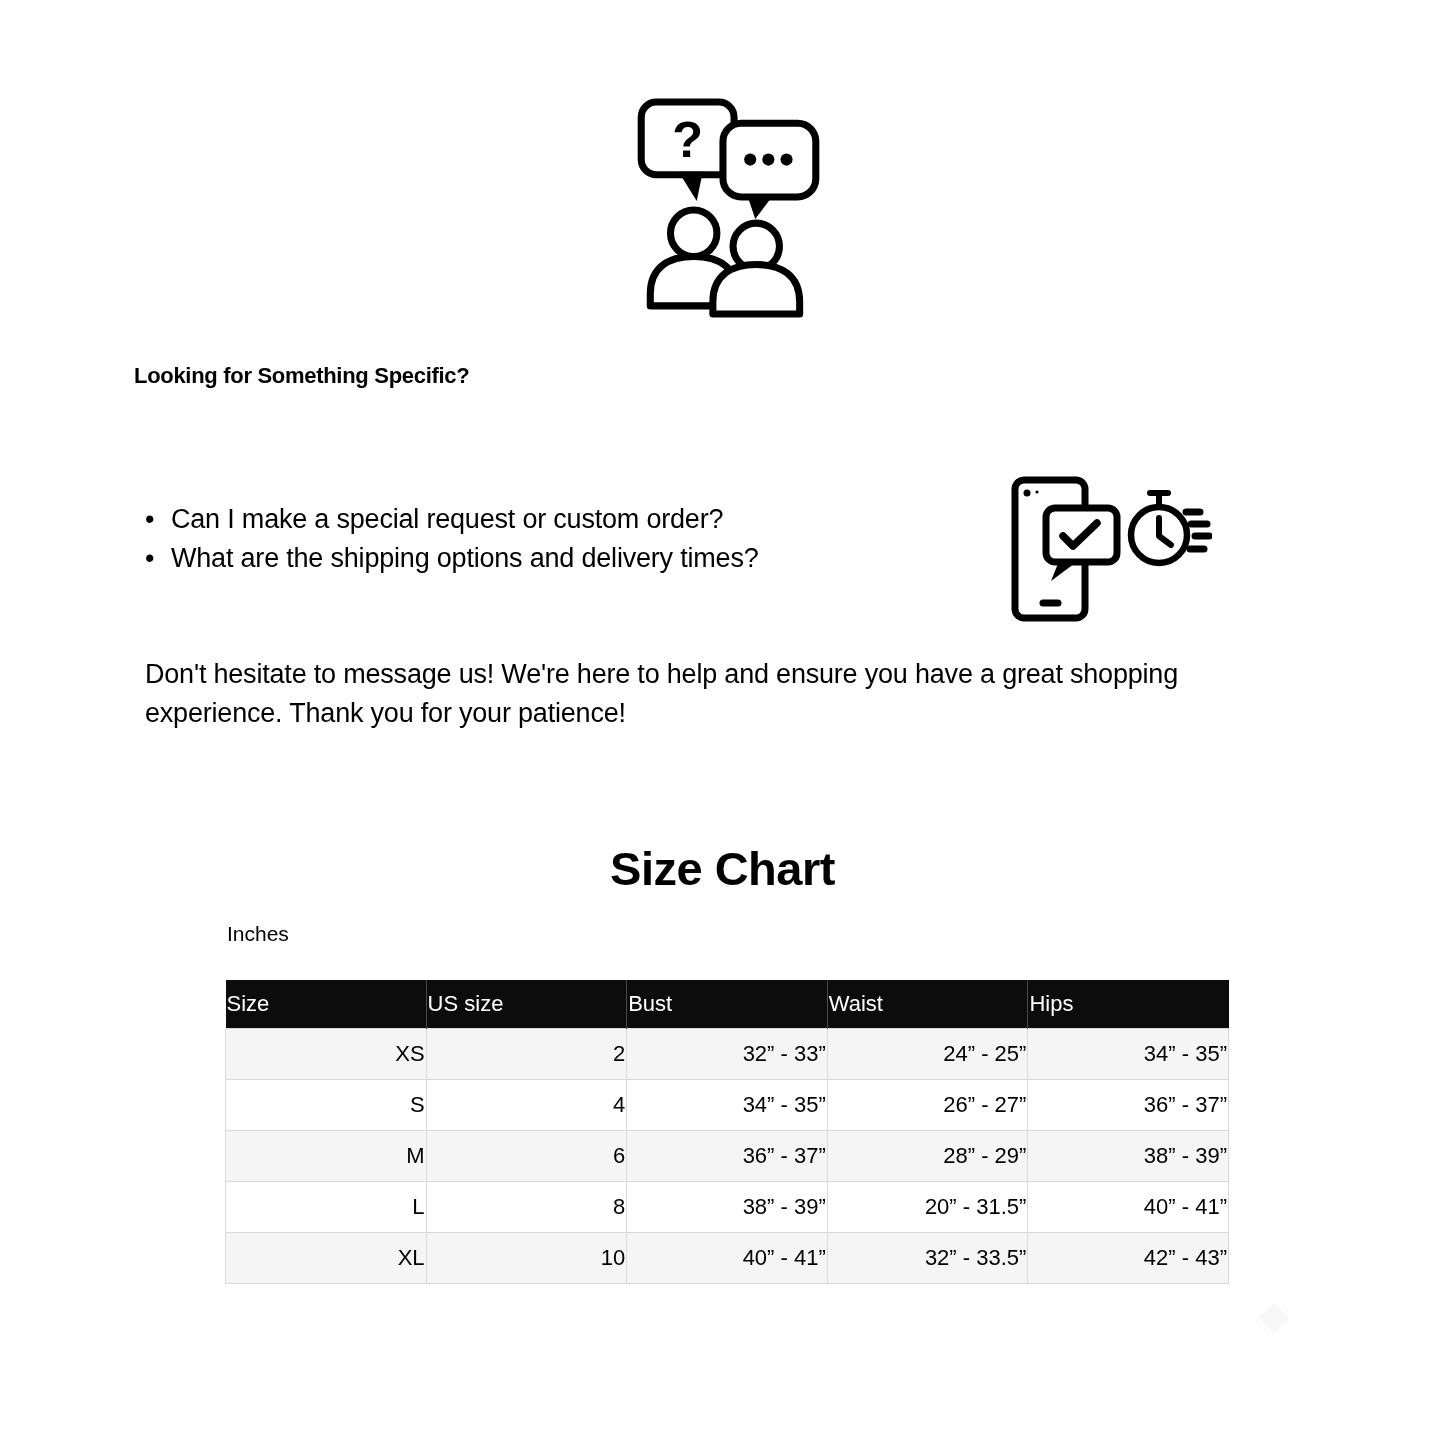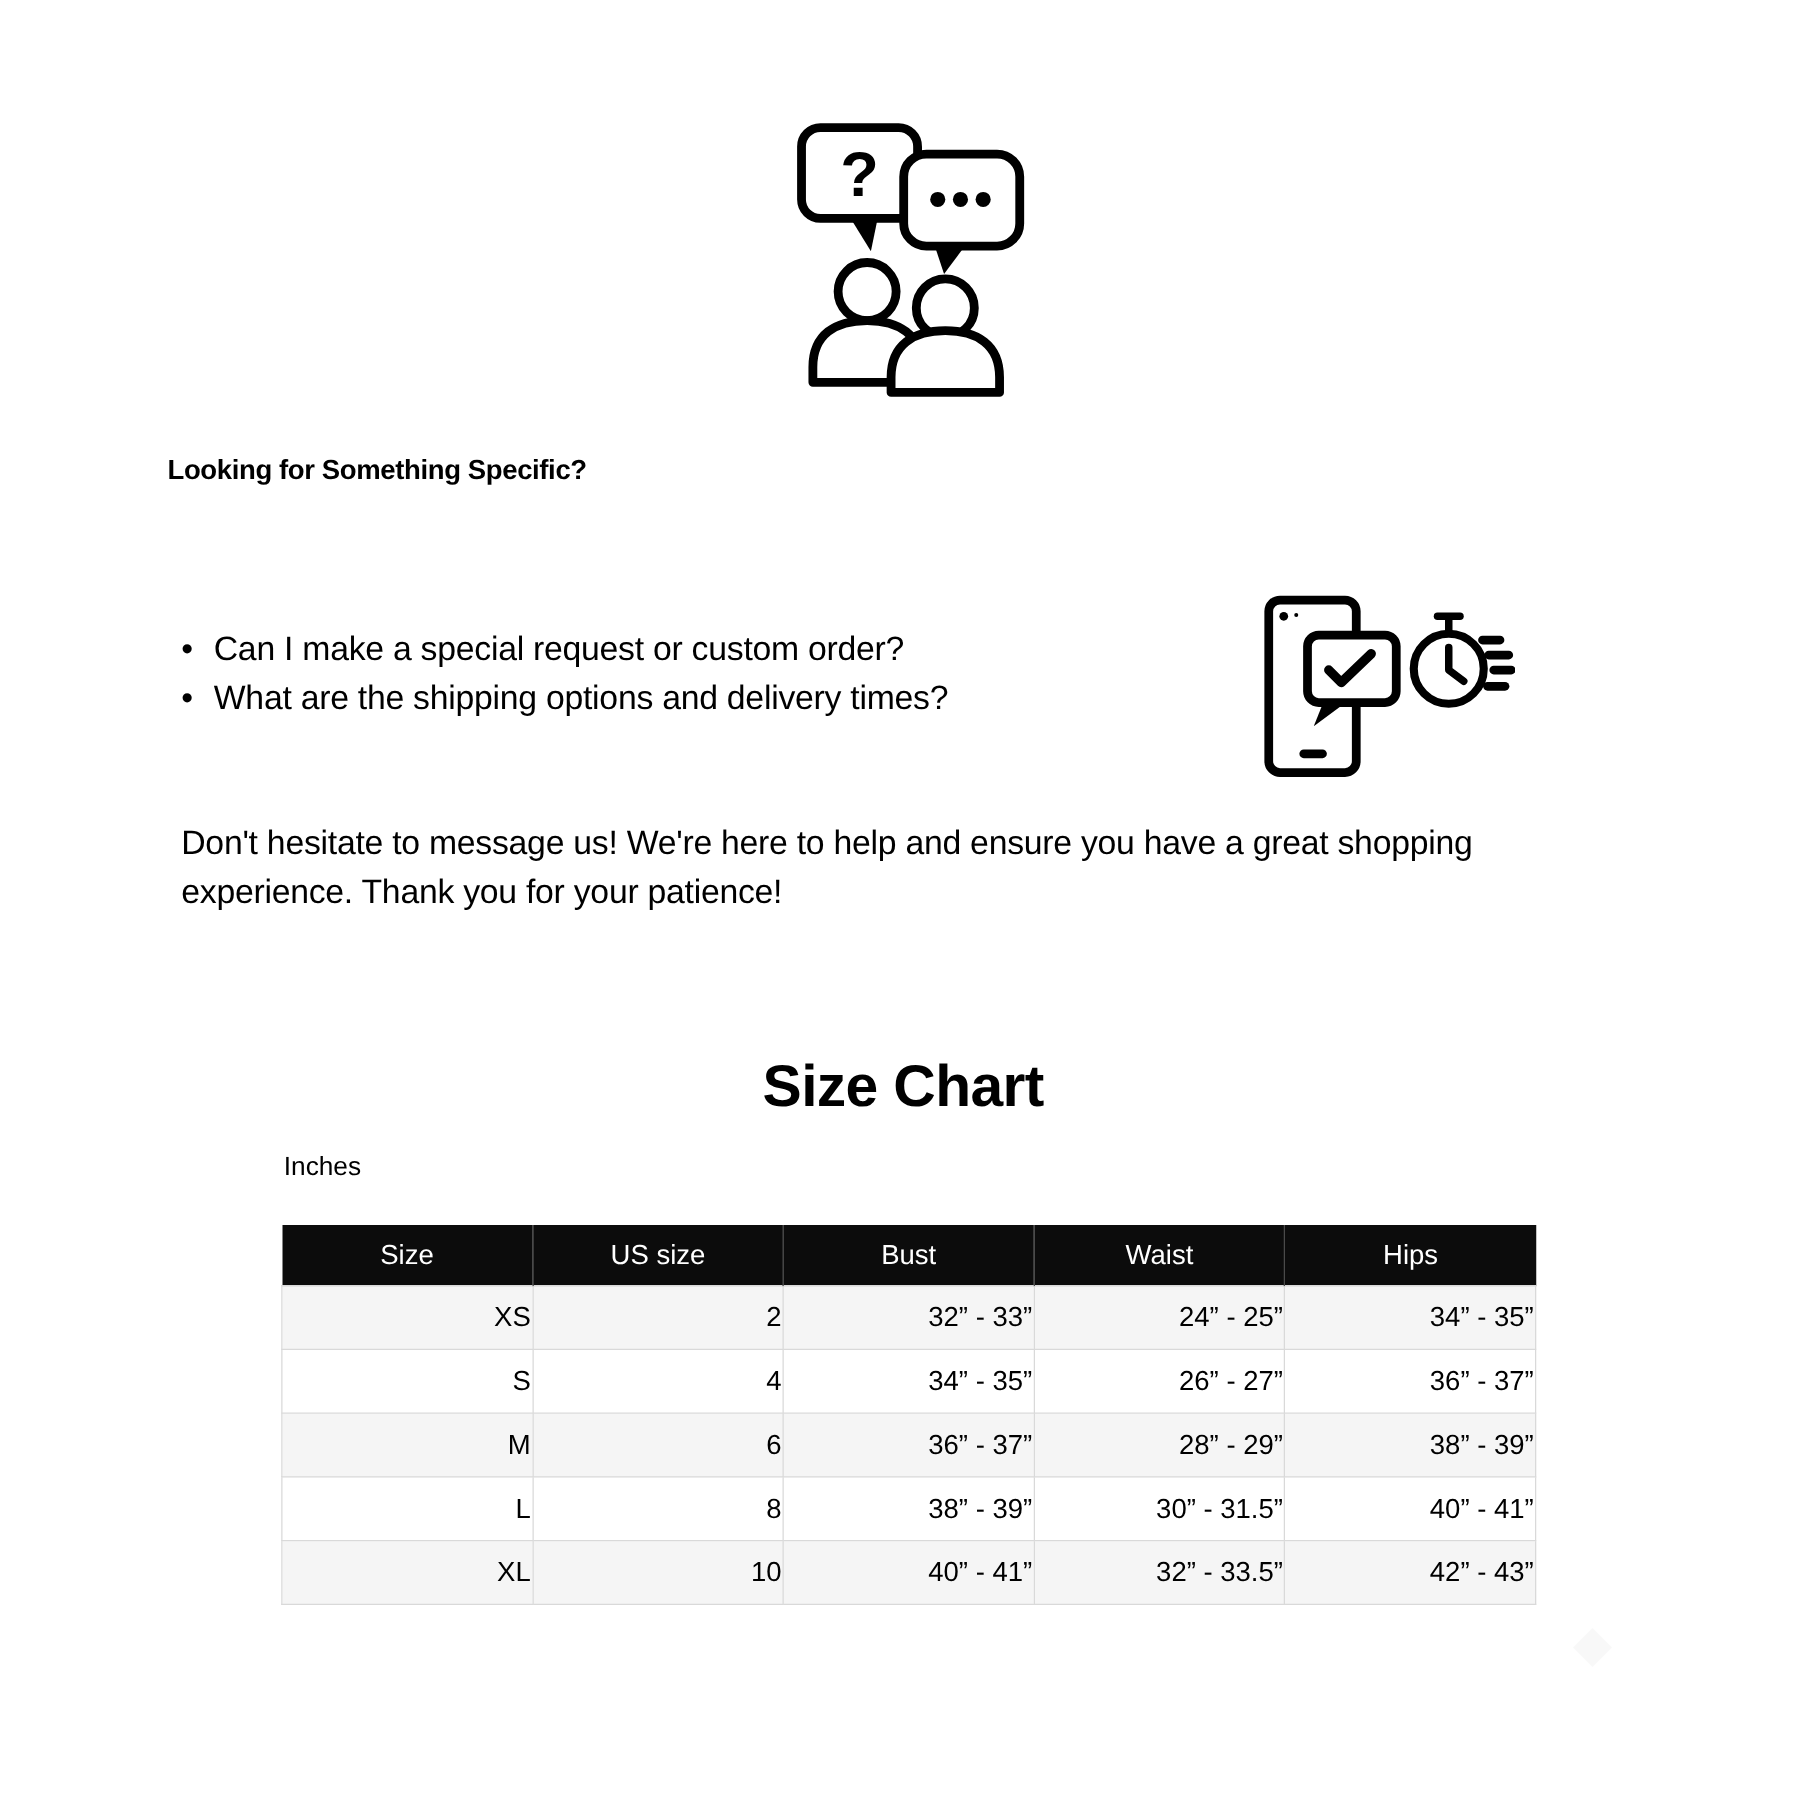--- a/index.html
+++ b/index.html
@@ -41,21 +41,21 @@
   .unit-label {
     position:absolute; top:922px; left:227px; font-size:21px;
   }
   table.size-table {
     position:absolute; top:980px; left:225px; width:1004px;
     border-collapse:collapse; table-layout:fixed;
     font-size:22px;
   }
   table.size-table th {
     background:#0c0c0c; color:#ffffff; font-weight:400;
-    height:46px; text-align:center; vertical-align:middle;
+    height:46px; text-align:left; vertical-align:middle;
     border-left:1px solid #4a4a4a;
   }
   table.size-table th:first-child { border-left:none; }
   table.size-table td {
     height:48px; text-align:right; vertical-align:middle;
     border:1px solid #d9d9d9;
   }
   table.size-table tr.alt td { background:#f5f5f5; }
   table.size-table tr.plain td { background:#ffffff; }
   .watermark {
@@ -155,21 +155,21 @@
         <td>M</td>
         <td>6</td>
         <td>36” - 37”</td>
         <td>28” - 29”</td>
         <td>38” - 39”</td>
       </tr>
       <tr class="plain">
         <td>L</td>
         <td>8</td>
         <td>38” - 39”</td>
-        <td>30” - 31.5”</td>
+        <td>20” - 31.5”</td>
         <td>40” - 41”</td>
       </tr>
       <tr class="alt">
         <td>XL</td>
         <td>10</td>
         <td>40” - 41”</td>
         <td>32” - 33.5”</td>
         <td>42” - 43”</td>
       </tr>
     </tbody>

